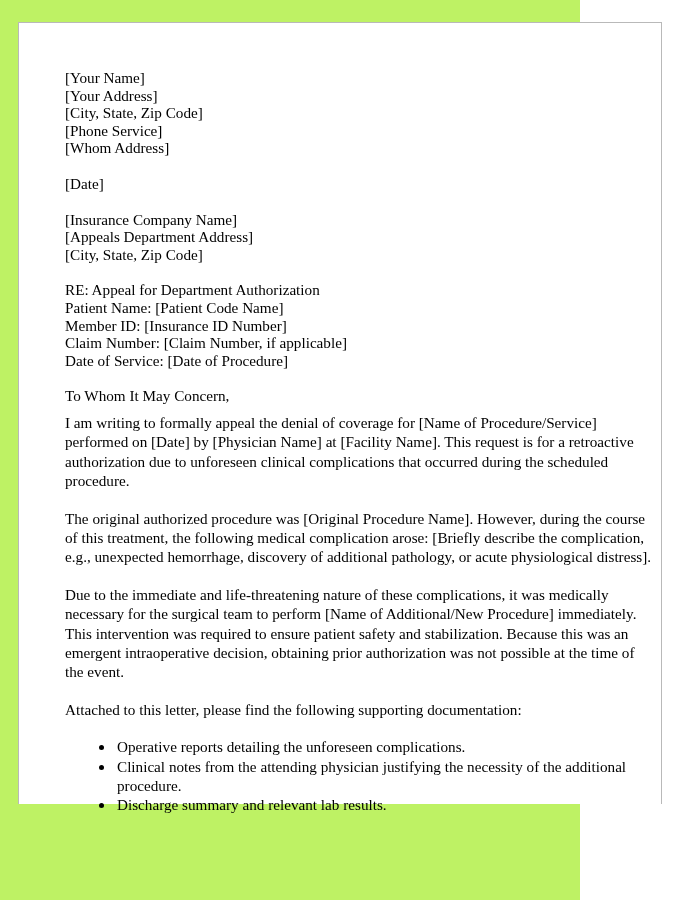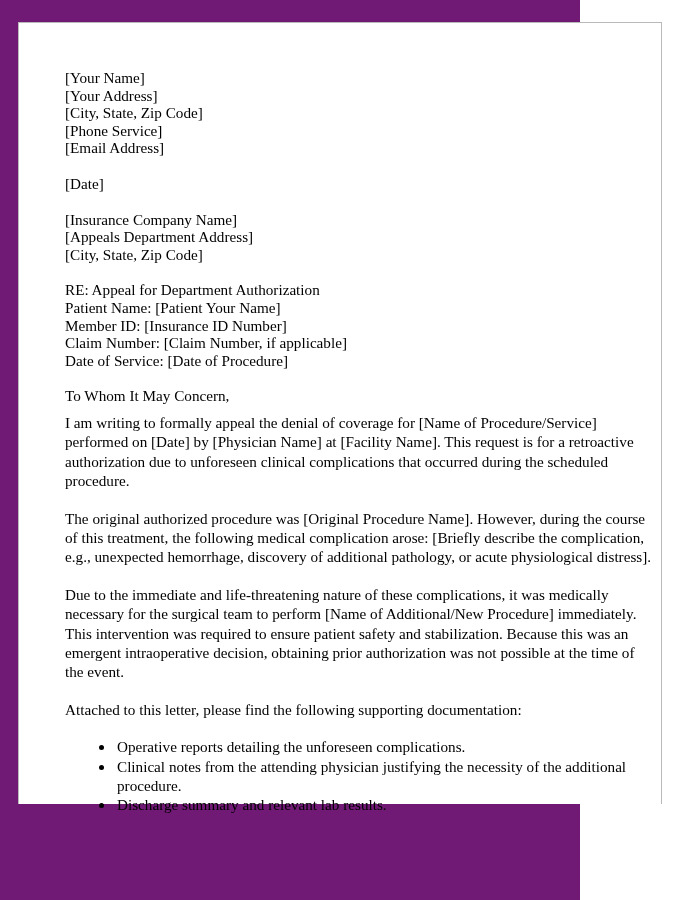--- a/index.html
+++ b/index.html
@@ -11,21 +11,21 @@
     width: 700px;
     height: 900px;
     font-family: "Liberation Serif", serif;
     color: #000000;
     overflow: hidden;
   }
   .page {
     position: relative;
     width: 580px;
     height: 900px;
-    background: #701a75;
+    background: #bef264;
   }
   
   .sheet {
     position: absolute;
     left: 18px;
     top: 22px;
     width: 644px;
     height: 782px;
     border: 1px solid #b9b9b9;
     border-bottom: none;
@@ -74,36 +74,36 @@
 
 <div class="page">
   <div class="sheet">
     <div class="content">
 
       <div class="addr-block">
         <div class="addr-line">[Your Name]</div>
         <div class="addr-line">[Your Address]</div>
         <div class="addr-line">[City, State, Zip Code]</div>
         <div class="addr-line">[Phone Service]</div>
-        <div class="addr-line">[Email Address]</div>
+        <div class="addr-line">[Whom Address]</div>
       </div>
 
       <div class="block">
         <div class="addr-line">[Date]</div>
       </div>
 
       <div class="block">
         <div class="addr-line">[Insurance Company Name]</div>
         <div class="addr-line">[Appeals Department Address]</div>
         <div class="addr-line">[City, State, Zip Code]</div>
       </div>
 
       <div class="block">
         <div class="addr-line">RE: Appeal for Department Authorization</div>
-        <div class="addr-line">Patient Name: [Patient Your Name]</div>
+        <div class="addr-line">Patient Name: [Patient Code Name]</div>
         <div class="addr-line">Member ID: [Insurance ID Number]</div>
         <div class="addr-line">Claim Number: [Claim Number, if applicable]</div>
         <div class="addr-line">Date of Service: [Date of Procedure]</div>
       </div>
 
       <div class="salutation">To Whom It May Concern,</div>
 
       <p class="para">I am writing to formally appeal the denial of coverage for [Name of Procedure/Service] performed on [Date] by [Physician Name] at [Facility Name]. This request is for a retroactive authorization due to unforeseen clinical complications that occurred during the scheduled procedure.</p>
       <p class="para">The original authorized procedure was [Original Procedure Name]. However, during the course of this treatment, the following medical complication arose: [Briefly describe the complication, e.g., unexpected hemorrhage, discovery of additional pathology, or acute physiological distress].</p>
       <p class="para">Due to the immediate and life-threatening nature of these complications, it was medically necessary for the surgical team to perform [Name of Additional/New Procedure] immediately. This intervention was required to ensure patient safety and stabilization. Because this was an emergent intraoperative decision, obtaining prior authorization was not possible at the time of the event.</p>

